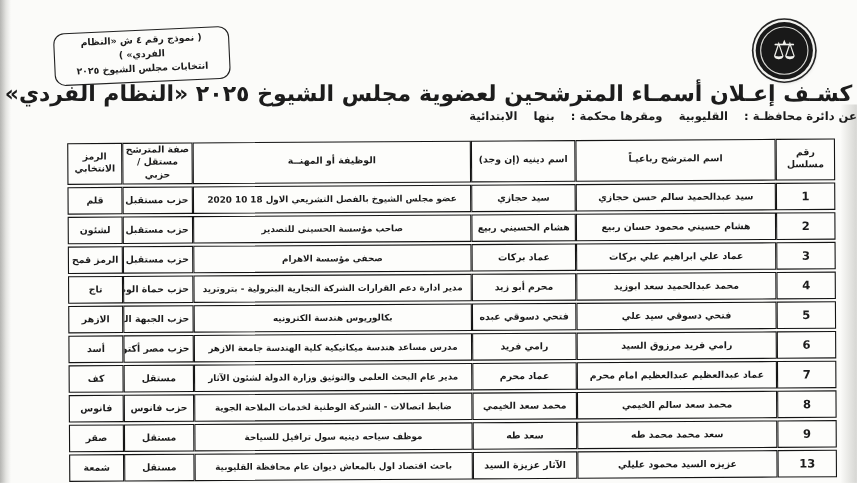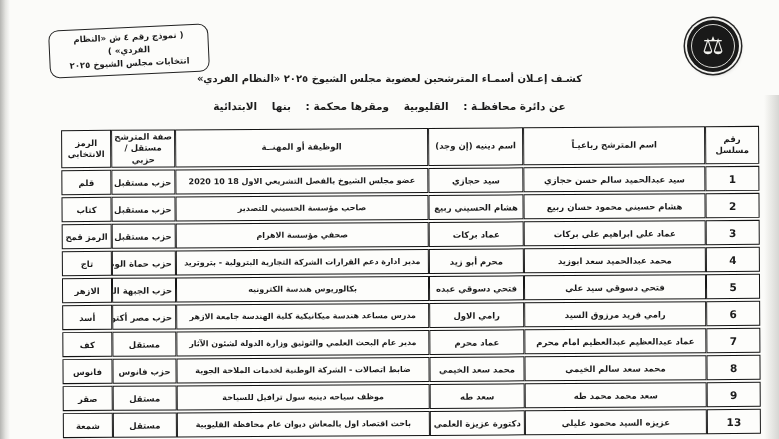--- a/index.html
+++ b/index.html
@@ -45,26 +45,25 @@
   }
   .seal::before {
     content: ""; position: absolute; inset: 4px;
     border: 1.4px solid #d8d8d4; border-radius: 50%;
   }
   .seal .emblem { color: #f2f2ee; font-size: 24px; line-height: 1; }
 
   .doc-title {
     position: absolute; top: 73px; left: 0; right: 0;
     text-align: center;
-    font-size: 10px; font-weight: bold;
+    font-size: 20px; font-weight: bold;
     letter-spacing: 0;
   }
   .doc-subtitle {
     position: absolute; top: 100px; left: 0; right: 0;
-    text-align: center;
     font-size: 10.5px; font-weight: bold;
   }
   .doc-subtitle span { margin-inline-end: 11px; }
   .doc-subtitle span:last-child { margin-inline-end: 0; }
 
   .table-wrap {
     position: absolute; top: 126px; right: 19px; width: 698px;
     transform: rotate(-0.35deg);
   }
   table.roster {
@@ -148,21 +147,21 @@
     <td class="cell-occupation">عضو مجلس الشيوخ بالفصل التشريعي الاول 18 10 2020</td>
     <td class="cell-capacity">حزب مستقبل وطن</td>
     <td class="cell-symbol">قلم</td>
   </tr>
           <tr>
     <td class="cell-serial">2</td>
     <td class="cell-name">هشام حسيني محمود حسان ربيع</td>
     <td class="cell-fame">هشام الحسيني ربيع</td>
     <td class="cell-occupation">صاحب مؤسسة الحسيني للتصدير</td>
     <td class="cell-capacity">حزب مستقبل وطن</td>
-    <td class="cell-symbol">كتاب</td>
+    <td class="cell-symbol">لشئون</td>
   </tr>
           <tr>
     <td class="cell-serial">3</td>
     <td class="cell-name">عماد علي ابراهيم علي بركات</td>
     <td class="cell-fame">عماد بركات</td>
     <td class="cell-occupation">صحفي مؤسسة الاهرام</td>
     <td class="cell-capacity">حزب مستقبل وطن</td>
     <td class="cell-symbol">الرمز قمح</td>
   </tr>
           <tr>
@@ -177,21 +176,21 @@
     <td class="cell-serial">5</td>
     <td class="cell-name">فتحي دسوقي سيد علي</td>
     <td class="cell-fame">فتحي دسوقي عبده</td>
     <td class="cell-occupation">بكالوريوس هندسة الكترونيه</td>
     <td class="cell-capacity">حزب الجبهة الوطنية</td>
     <td class="cell-symbol">الازهر</td>
   </tr>
           <tr>
     <td class="cell-serial">6</td>
     <td class="cell-name">رامي فريد مرزوق السيد</td>
-    <td class="cell-fame">رامي الاول</td>
+    <td class="cell-fame">رامي فريد</td>
     <td class="cell-occupation">مدرس مساعد هندسة ميكانيكية كلية الهندسة جامعة الازهر</td>
     <td class="cell-capacity">حزب مصر أكتوبر</td>
     <td class="cell-symbol">أسد</td>
   </tr>
           <tr>
     <td class="cell-serial">7</td>
     <td class="cell-name">عماد عبدالعظيم عبدالعظيم امام محرم</td>
     <td class="cell-fame">عماد محرم</td>
     <td class="cell-occupation">مدير عام البحث العلمي والتوثيق وزارة الدولة لشئون الآثار</td>
     <td class="cell-capacity">مستقل</td>
@@ -209,21 +208,21 @@
     <td class="cell-serial">9</td>
     <td class="cell-name">سعد محمد محمد طه</td>
     <td class="cell-fame">سعد طه</td>
     <td class="cell-occupation">موظف سياحه دينيه سول ترافيل للسياحة</td>
     <td class="cell-capacity">مستقل</td>
     <td class="cell-symbol">صقر</td>
   </tr>
           <tr>
     <td class="cell-serial">13</td>
     <td class="cell-name">عزيزه السيد محمود عليلي</td>
-    <td class="cell-fame">دكتورة عزيزة العلمي</td>
+    <td class="cell-fame">الآثار عزيزة السيد</td>
     <td class="cell-occupation">باحث اقتصاد اول بالمعاش ديوان عام محافظة القليوبية</td>
     <td class="cell-capacity">مستقل</td>
     <td class="cell-symbol">شمعة</td>
   </tr>
         </tbody>
     </table>
   </div>
 
 </div>
 

